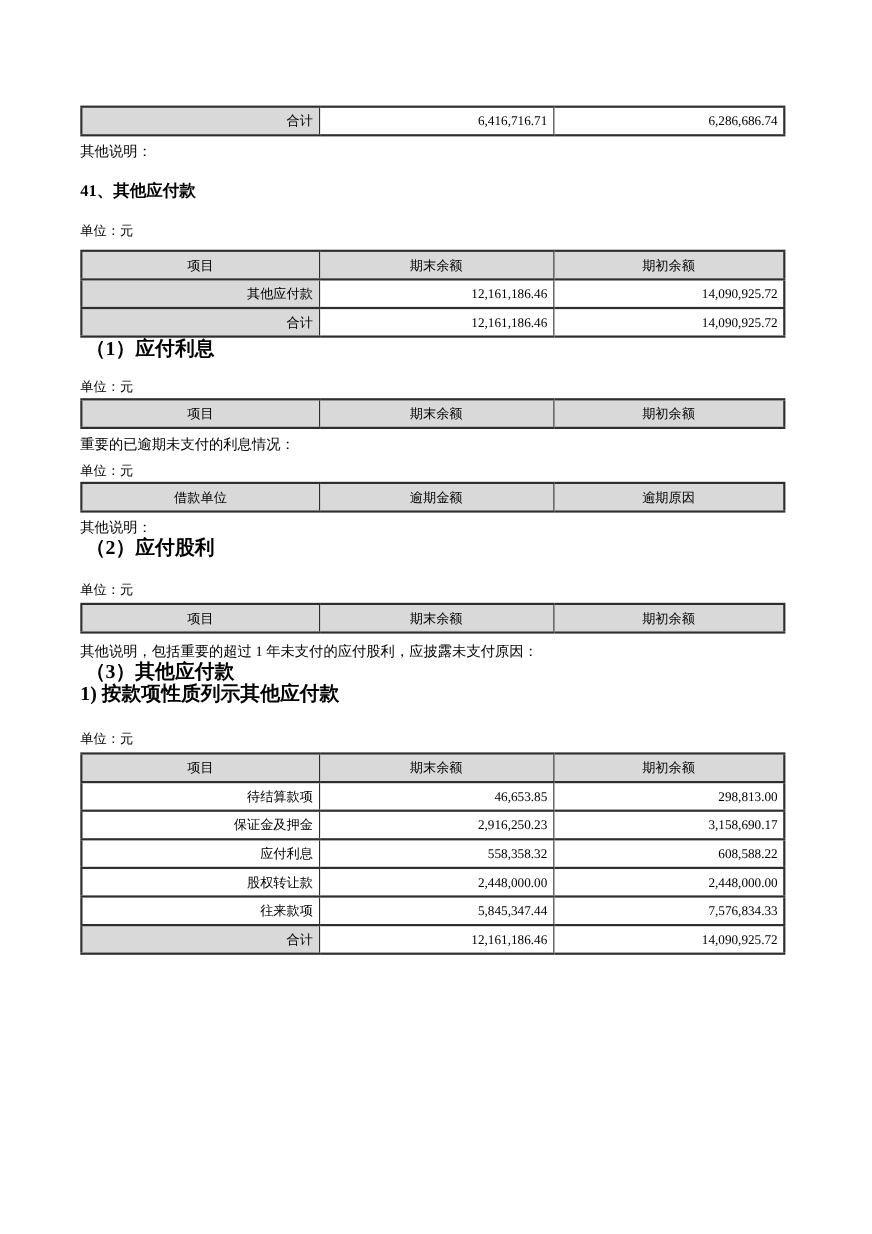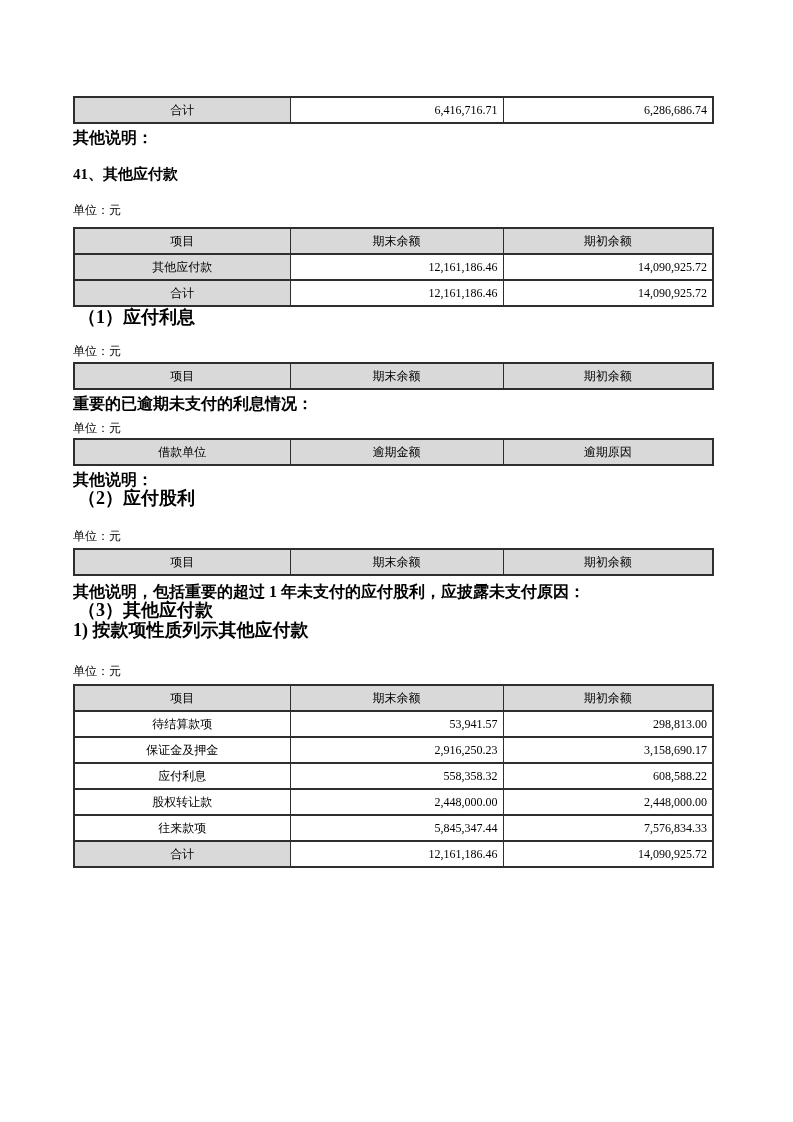--- a/index.html
+++ b/index.html
@@ -40,29 +40,28 @@
     font-size: 12px;
     line-height: 14px;
     font-weight: normal;
     overflow: hidden;
     white-space: nowrap;
   }
   table.fin th {
     background: #d9d9d9;
     text-align: center;
   }
-  td.label { text-align: center; }
+  td.label { text-align: right; }
   td.num   { text-align: right; padding-right: 3px; }
   td.shaded { background: #d9d9d9; }
   
   .note {
     margin: 6px 0 0 0;
-    font-size: 16px;
+    font-size: 13px;
     line-height: 16px;
-    font-weight: bold;
   }
   .unit {
     font-size: 12px;
     line-height: 16px;
     text-align: left;
     width: 639px;
   }
   h2.sec-title {
     margin: 18px 0 0 0;
     font-size: 15px;
@@ -226,21 +225,21 @@
       <thead>
         <tr>
           <th>项目</th>
           <th>期末余额</th>
           <th>期初余额</th>
         </tr>
       </thead>
       <tbody>
         <tr>
           <td class="label">待结算款项</td>
-          <td class="num">53,941.57</td>
+          <td class="num">46,653.85</td>
           <td class="num">298,813.00</td>
         </tr>
         <tr>
           <td class="label">保证金及押金</td>
           <td class="num">2,916,250.23</td>
           <td class="num">3,158,690.17</td>
         </tr>
         <tr>
           <td class="label">应付利息</td>
           <td class="num">558,358.32</td>

